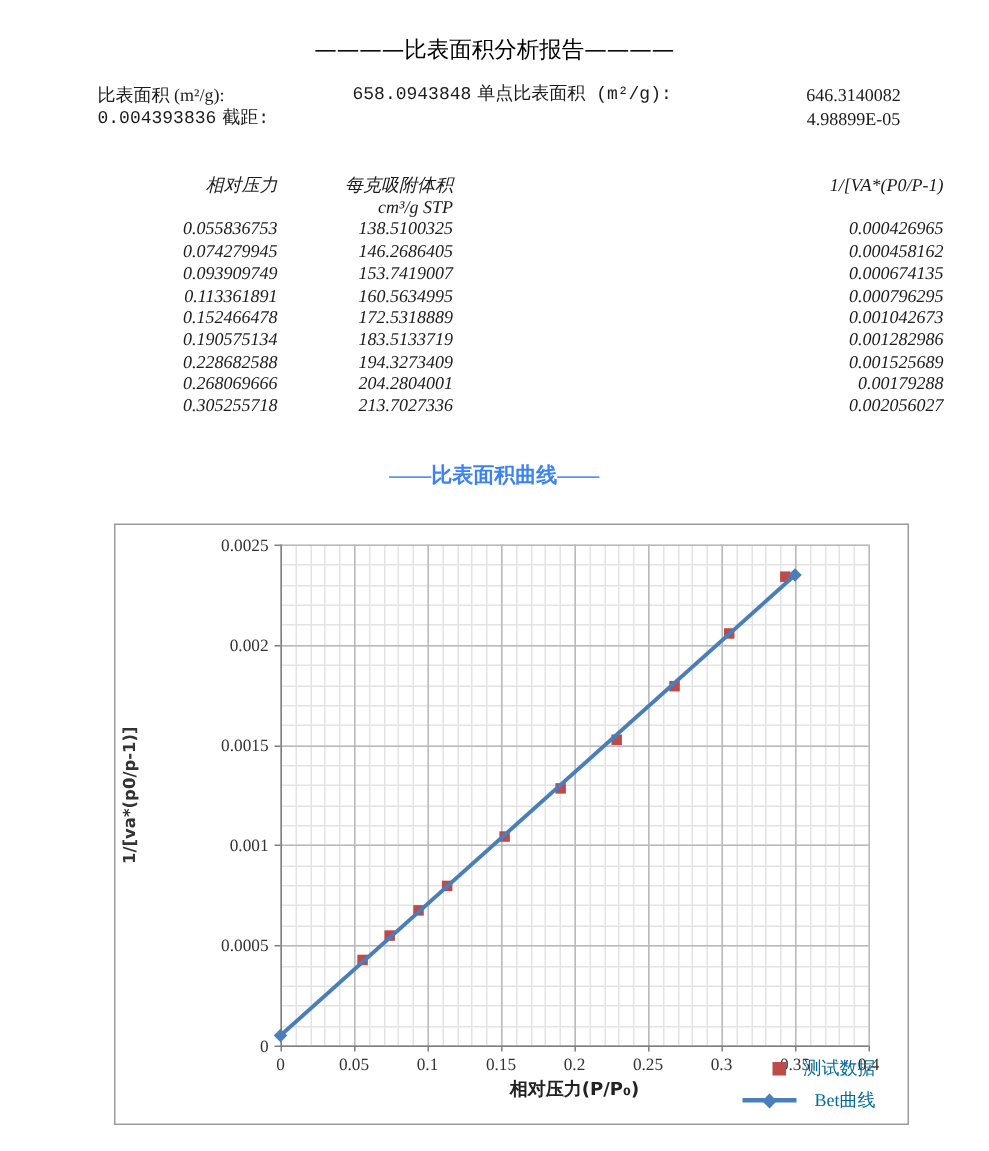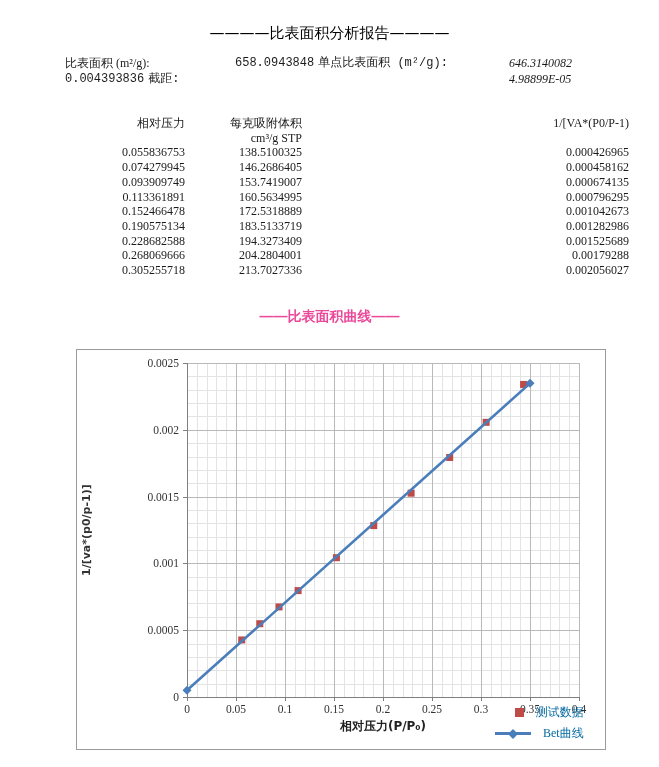--- a/index.html
+++ b/index.html
@@ -10,34 +10,35 @@
   .report-title {
     position:absolute; top:24px; left:0; width:100%; text-align:center;
     font-family:"DejaVu Sans","Liberation Sans",sans-serif;
     font-weight:normal; font-size:15px; letter-spacing:0px; color:#000;
   }
   
   .summary { position:absolute; top:55px; left:65px; width:564px; font-size:12px; }
   .summary-row { display:flex; line-height:16px; }
   .summary-row .c1 { width:170px; }
   .summary-row .c2 { flex:1; display:flex; gap:4px;font-family:Liberation Mono, monospace; }
-  .summary-row .c3 { width:120px; text-align:left;font-style:italic; }
+  .summary-row .c3 { width:120px; text-align:center; }
   
   .data-table-wrap { position:absolute; top:116px; left:0; width:629px; }
   table.data-table { border-collapse:collapse; width:100%; font-size:12px; }
   table.data-table th, table.data-table td {
     padding:0; font-weight:normal; text-align:right; line-height:14.7px;
     white-space:nowrap;
+    font-style:italic;
   }
   table.data-table col.c1 { width:185px; }
   table.data-table col.c2 { width:117px; }
   .section-title {
     position:absolute; top:308px; left:0; width:100%; text-align:center;
-    font-family:Liberation Sans, sans-serif;
-    font-weight:bold; font-size:14px; color:#ec4899;
+    font-family:Liberation Serif, serif;
+    font-weight:bold; font-size:14px; color:#3b82f6;
   }
   
   .chart-frame {
     position:absolute; left:76px; top:349px; width:528px; height:399px;
     border:1px solid #9b9b9b; background:#fff;
   }
   .chart-frame svg { position:absolute; left:0; top:0; }
   .y-axis-title {
     position:absolute; left:3px; top:80px; height:200px;
     display:flex; align-items:center; justify-content:center;

